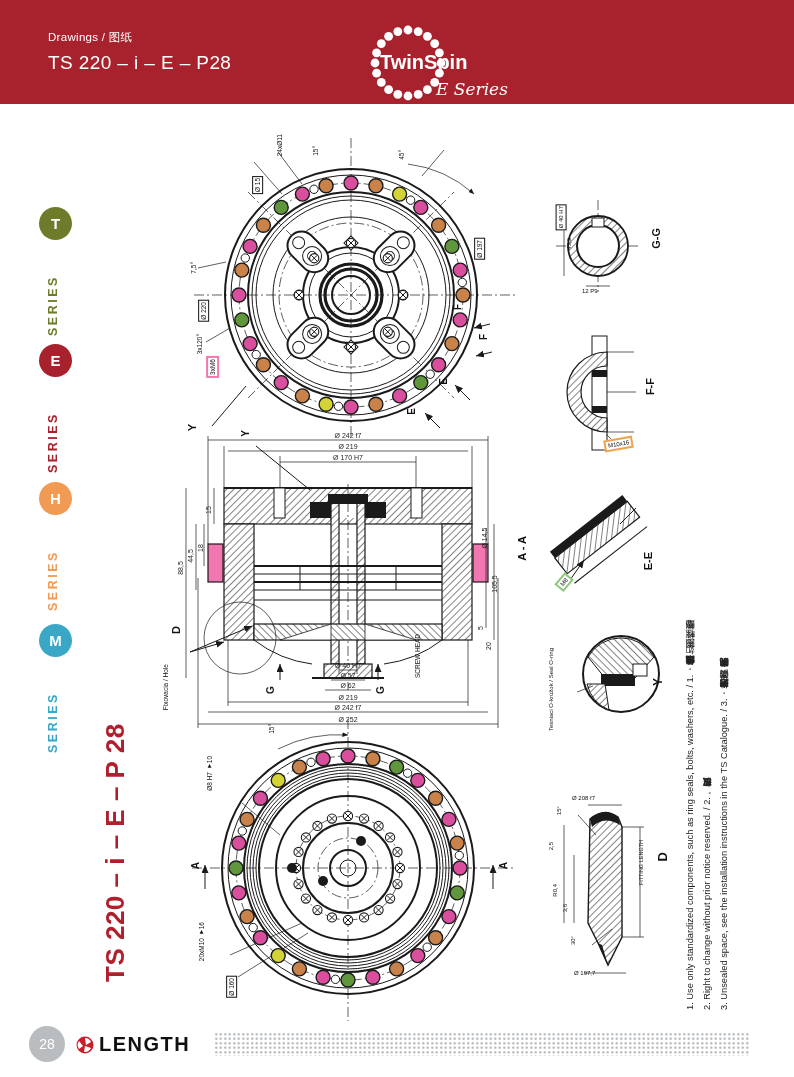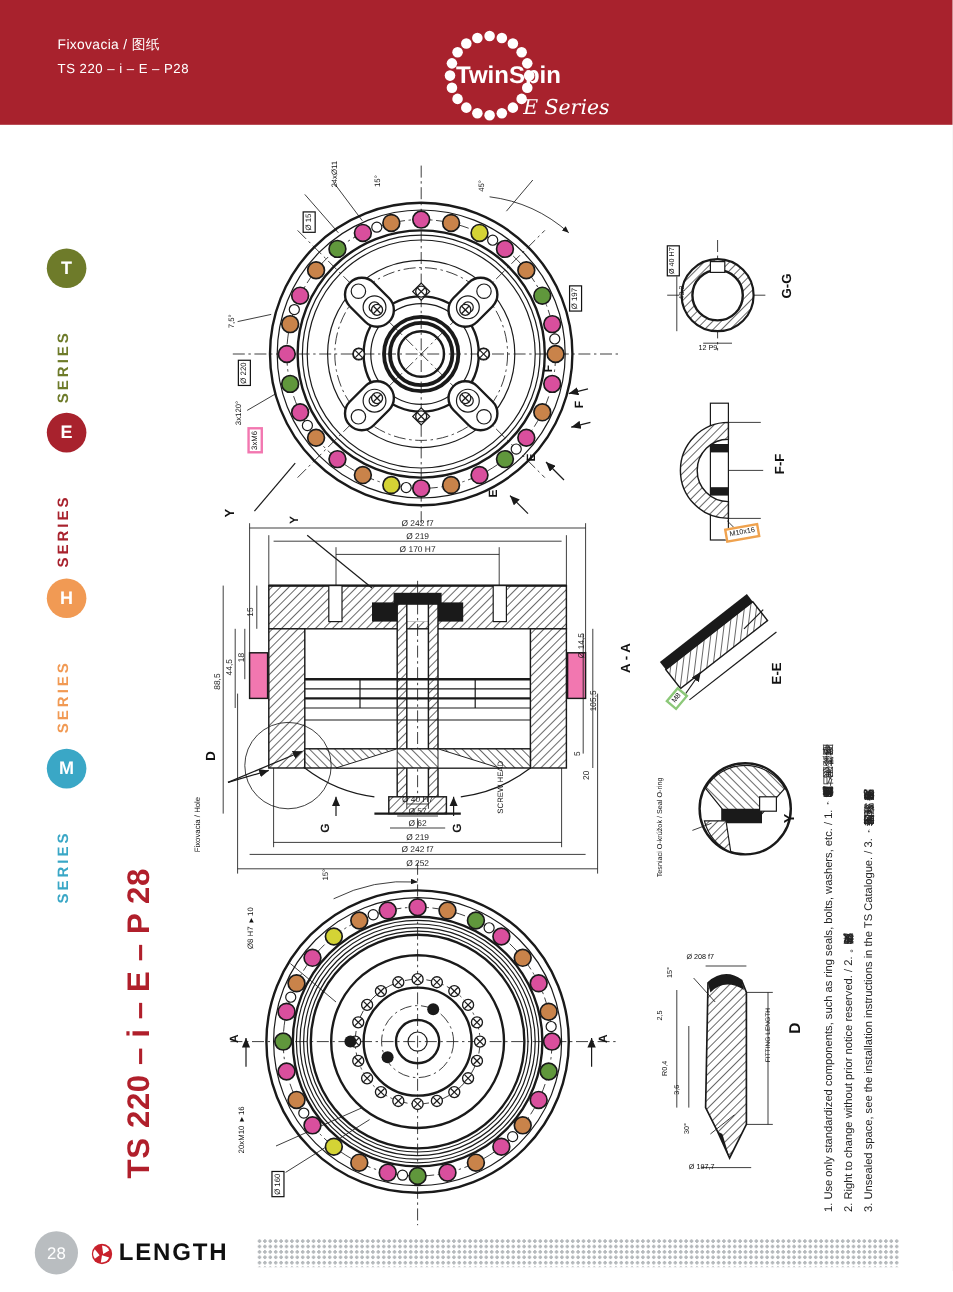--- a/index.html
+++ b/index.html
@@ -2,21 +2,21 @@
 <html><head>
 <meta charset="utf-8">
 <style>
   html,body{margin:0;padding:0;background:#e8e8e8;}
   .page{position:relative;width:794px;height:1077px;background:#fff;overflow:hidden;
         font-family:"Liberation Sans",sans-serif;color:#111;}
   .abs{position:absolute;}
   
   .hdr{position:absolute;left:0;top:0;width:794px;height:104px;background:#a8222d;color:#fff;}
   .hdr-sub{position:absolute;left:48px;top:30px;font-size:11.5px;letter-spacing:.3px;}
-  .hdr-model{position:absolute;left:48px;top:52px;font-size:11px;letter-spacing:.4px;}
+  .hdr-model{position:absolute;left:48px;top:52px;font-size:19px;letter-spacing:.4px;}
   .logo{position:absolute;left:356px;top:17px;}
   .logo-main{font-size:20px;font-weight:bold;fill:#fff;font-family:"Liberation Sans",sans-serif;}
   .logo-script{font-size:17px;font-style:italic;fill:#fff;font-family:"DejaVu Serif",serif;}
   
   .badge{position:absolute;left:39px;width:33px;height:33px;border-radius:50%;color:#fff;
          display:flex;align-items:center;justify-content:center;font-size:15px;font-weight:bold;}
   .vt{writing-mode:vertical-rl;transform:rotate(180deg);}
   .series-label{position:absolute;left:46px;height:88px;font-size:12.5px;font-weight:bold;letter-spacing:2.5px;}
   .c-t{color:#6e7b2a}.bg-t{background:#6e7b2a}
   .c-e{color:#a8222d}.bg-e{background:#a8222d}
@@ -72,21 +72,21 @@
         <rect width="5" height="5" fill="#ffffff"></rect>
           <line x1="0" y1="0" x2="0" y2="5" stroke="#1a1a1a" stroke-width="1.1"></line>
       </pattern>
       <marker id="ah" markerWidth="9" markerHeight="7" refX="8" refY="3.5" orient="auto">
           <path d="M0,0 L8,3.5 L0,7 Z" fill="#1a1a1a"></path>
         </marker>
     </defs>
   </svg>
 
   <div class="hdr">
-    <div class="hdr-sub">Fixovacia / 图纸</div>
+    <div class="hdr-sub">Drawings / 图纸</div>
     <div class="hdr-model">TS 220 – i – E – P28</div>
     <div class="logo">
       <svg width="170" height="96">
         <g>
             <circle cx="85" cy="46" r="4.4" fill="#fff"></circle>
             <circle cx="83.38486503774007" cy="56.19756081437326" r="4.4" fill="#fff"></circle>
             <circle cx="78.69756081437326" cy="65.39691332565161" r="4.4" fill="#fff"></circle>
             <circle cx="71.39691332565161" cy="72.69756081437326" r="4.4" fill="#fff"></circle>
             <circle cx="62.19756081437326" cy="77.38486503774007" r="4.4" fill="#fff"></circle>
             <circle cx="52" cy="79" r="4.4" fill="#fff"></circle>

